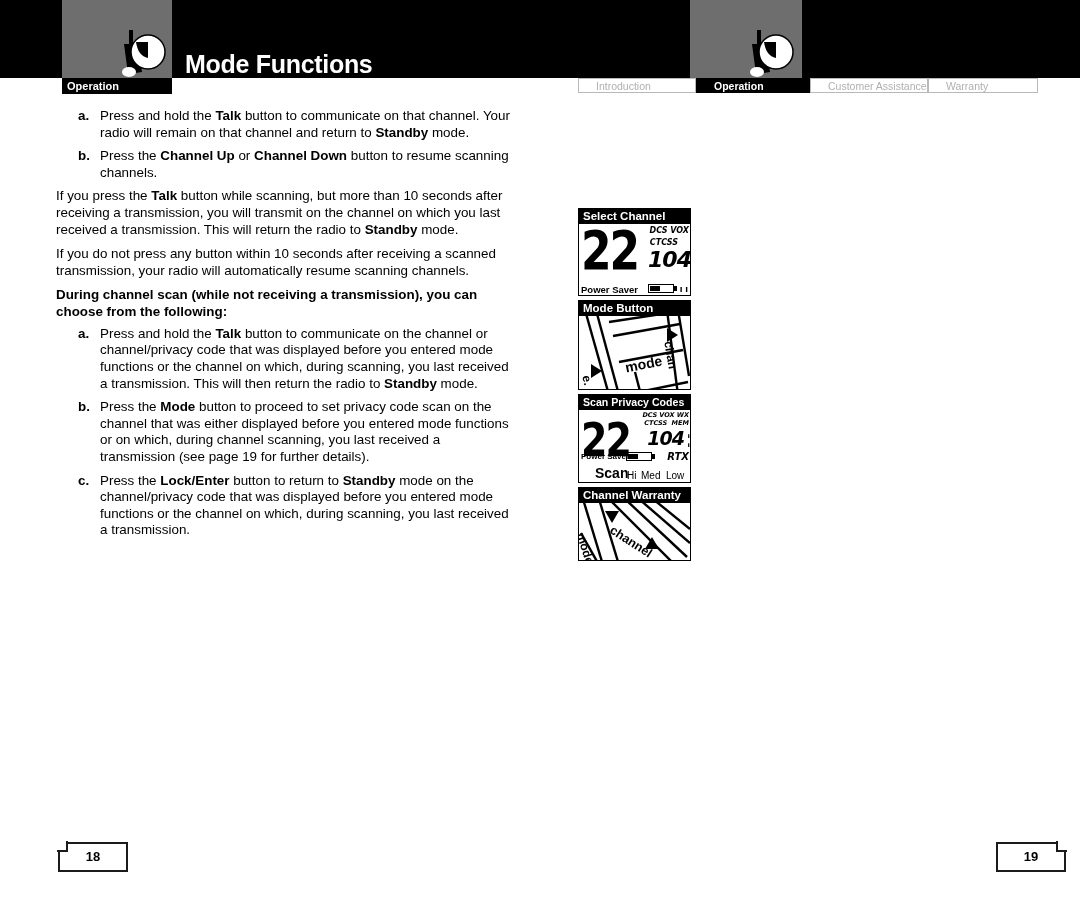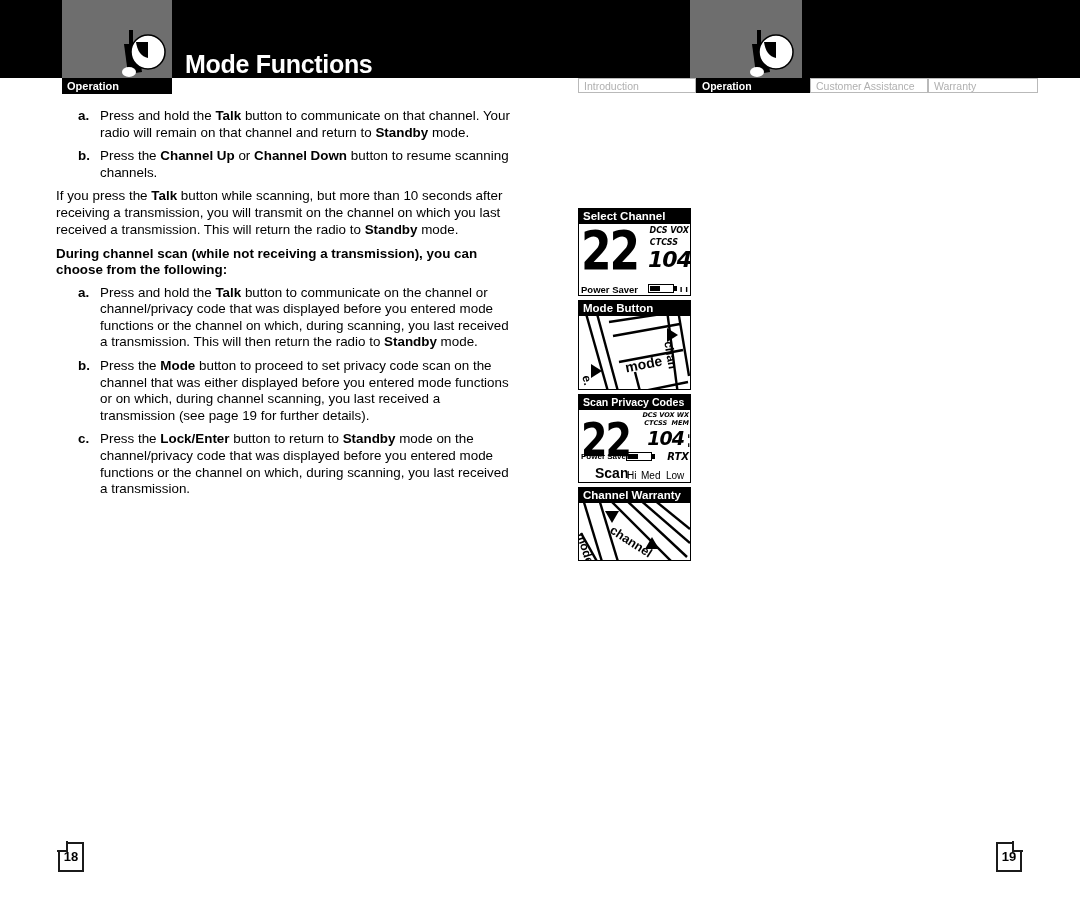--- a/index.html
+++ b/index.html
@@ -26,21 +26,21 @@
      font-size:25px;font-weight:bold;letter-spacing:-.3px;line-height:1;}
 
   
   .op-tab{position:absolute;left:62px;top:78px;width:110px;height:16px;
      background:#000;color:#fff;font-size:11px;font-weight:bold;
      line-height:16px;padding-left:5px;box-sizing:border-box;}
 
   
   .tabs{position:absolute;left:578px;top:78px;width:460px;height:15px;}
   .tab{position:absolute;top:0;height:15px;box-sizing:border-box;
-       font-size:10.5px;line-height:14px;padding-left:5px;
+       font-size:10.5px;line-height:14px;padding-left:17px;
        border:1px solid #b9b9b9;color:#b0b0b0;background:#fff;
        white-space:nowrap;overflow:hidden;}
   .tab.active{background:#000;color:#fff;font-weight:bold;border-color:#000;}
 
   
   .col{position:absolute;font-size:13.4px;line-height:16.6px;}
   .left .col{left:56px;width:456px;top:108px;}
 
   p{margin:0 0 8px 0;}
   .hd{font-weight:bold;margin:0 0 6px 0;line-height:16.2px;}
@@ -72,21 +72,21 @@
   .batt{position:absolute;border:1.4px solid #000;box-sizing:border-box;}
   .batt i{position:absolute;left:1px;top:1px;bottom:1px;width:40%;background:#000;}
   .battcap{position:absolute;background:#000;}
   .bottomrow{position:absolute;font-size:9.5px;font-weight:bold;}
 
   
   .art{position:absolute;inset:0;}
   .rot{position:absolute;font-weight:bold;white-space:nowrap;}
 
   
-  .pgnum{position:absolute;width:26px;height:30px;}
+  .pgnum{position:absolute;width:38px;height:30px;padding-left:32px;}
   .pgnum .sheet{position:absolute;inset:0;border:2px solid #1b1b1b;background:#fff;box-sizing:border-box;}
   .pgnum span{position:absolute;left:0;right:0;top:7px;text-align:center;
               font-size:13px;font-weight:bold;}
   .fold{position:absolute;width:9px;height:9px;background:#fff;}
   .fold.tl{left:-1px;top:-1px;border-right:2px solid #1b1b1b;border-bottom:2px solid #1b1b1b;
            transform:rotate(0deg);}
   .fold.tr{right:-1px;top:-1px;border-left:2px solid #1b1b1b;border-bottom:2px solid #1b1b1b;}
 </style>
 </head>
 <body>
@@ -112,20 +112,21 @@
     <div id="left-blocks">
         <div class="item">
           <div class="mk">a.</div>
           <div class="tx">Press and hold the <b>Talk</b> button to communicate on that channel. Your radio will remain on that channel and return to <b>Standby</b> mode.</div>
         </div>
         <div class="item">
           <div class="mk">b.</div>
           <div class="tx">Press the <b>Channel Up</b> or <b>Channel Down</b> button to resume scanning channels.</div>
         </div>
         <p>If you press the <b>Talk</b> button while scanning, but more than 10 seconds after receiving a transmission, you will transmit on the channel on which you last received a transmission. This will return the radio to <b>Standby</b> mode.</p>
+        <p>If you do not press any button within 10 seconds after receiving a scanned transmission, your radio will automatically resume scanning channels.</p>
         <div class="hd">During channel scan (while not receiving a transmission), you can choose from the following:</div>
         <div class="item">
           <div class="mk">a.</div>
           <div class="tx">Press and hold the <b>Talk</b> button to communicate on the channel or channel/privacy code that was displayed before you entered mode functions or the channel on which, during scanning, you last received a transmission. This will then return the radio to <b>Standby</b> mode.</div>
         </div>
         <div class="item">
           <div class="mk">b.</div>
           <div class="tx">Press the <b>Mode</b> button to proceed to set privacy code scan on the channel that was either displayed before you entered mode functions or on which, during channel scanning, you last received a transmission (see page 19 for further details).</div>
         </div>
         <div class="item">

